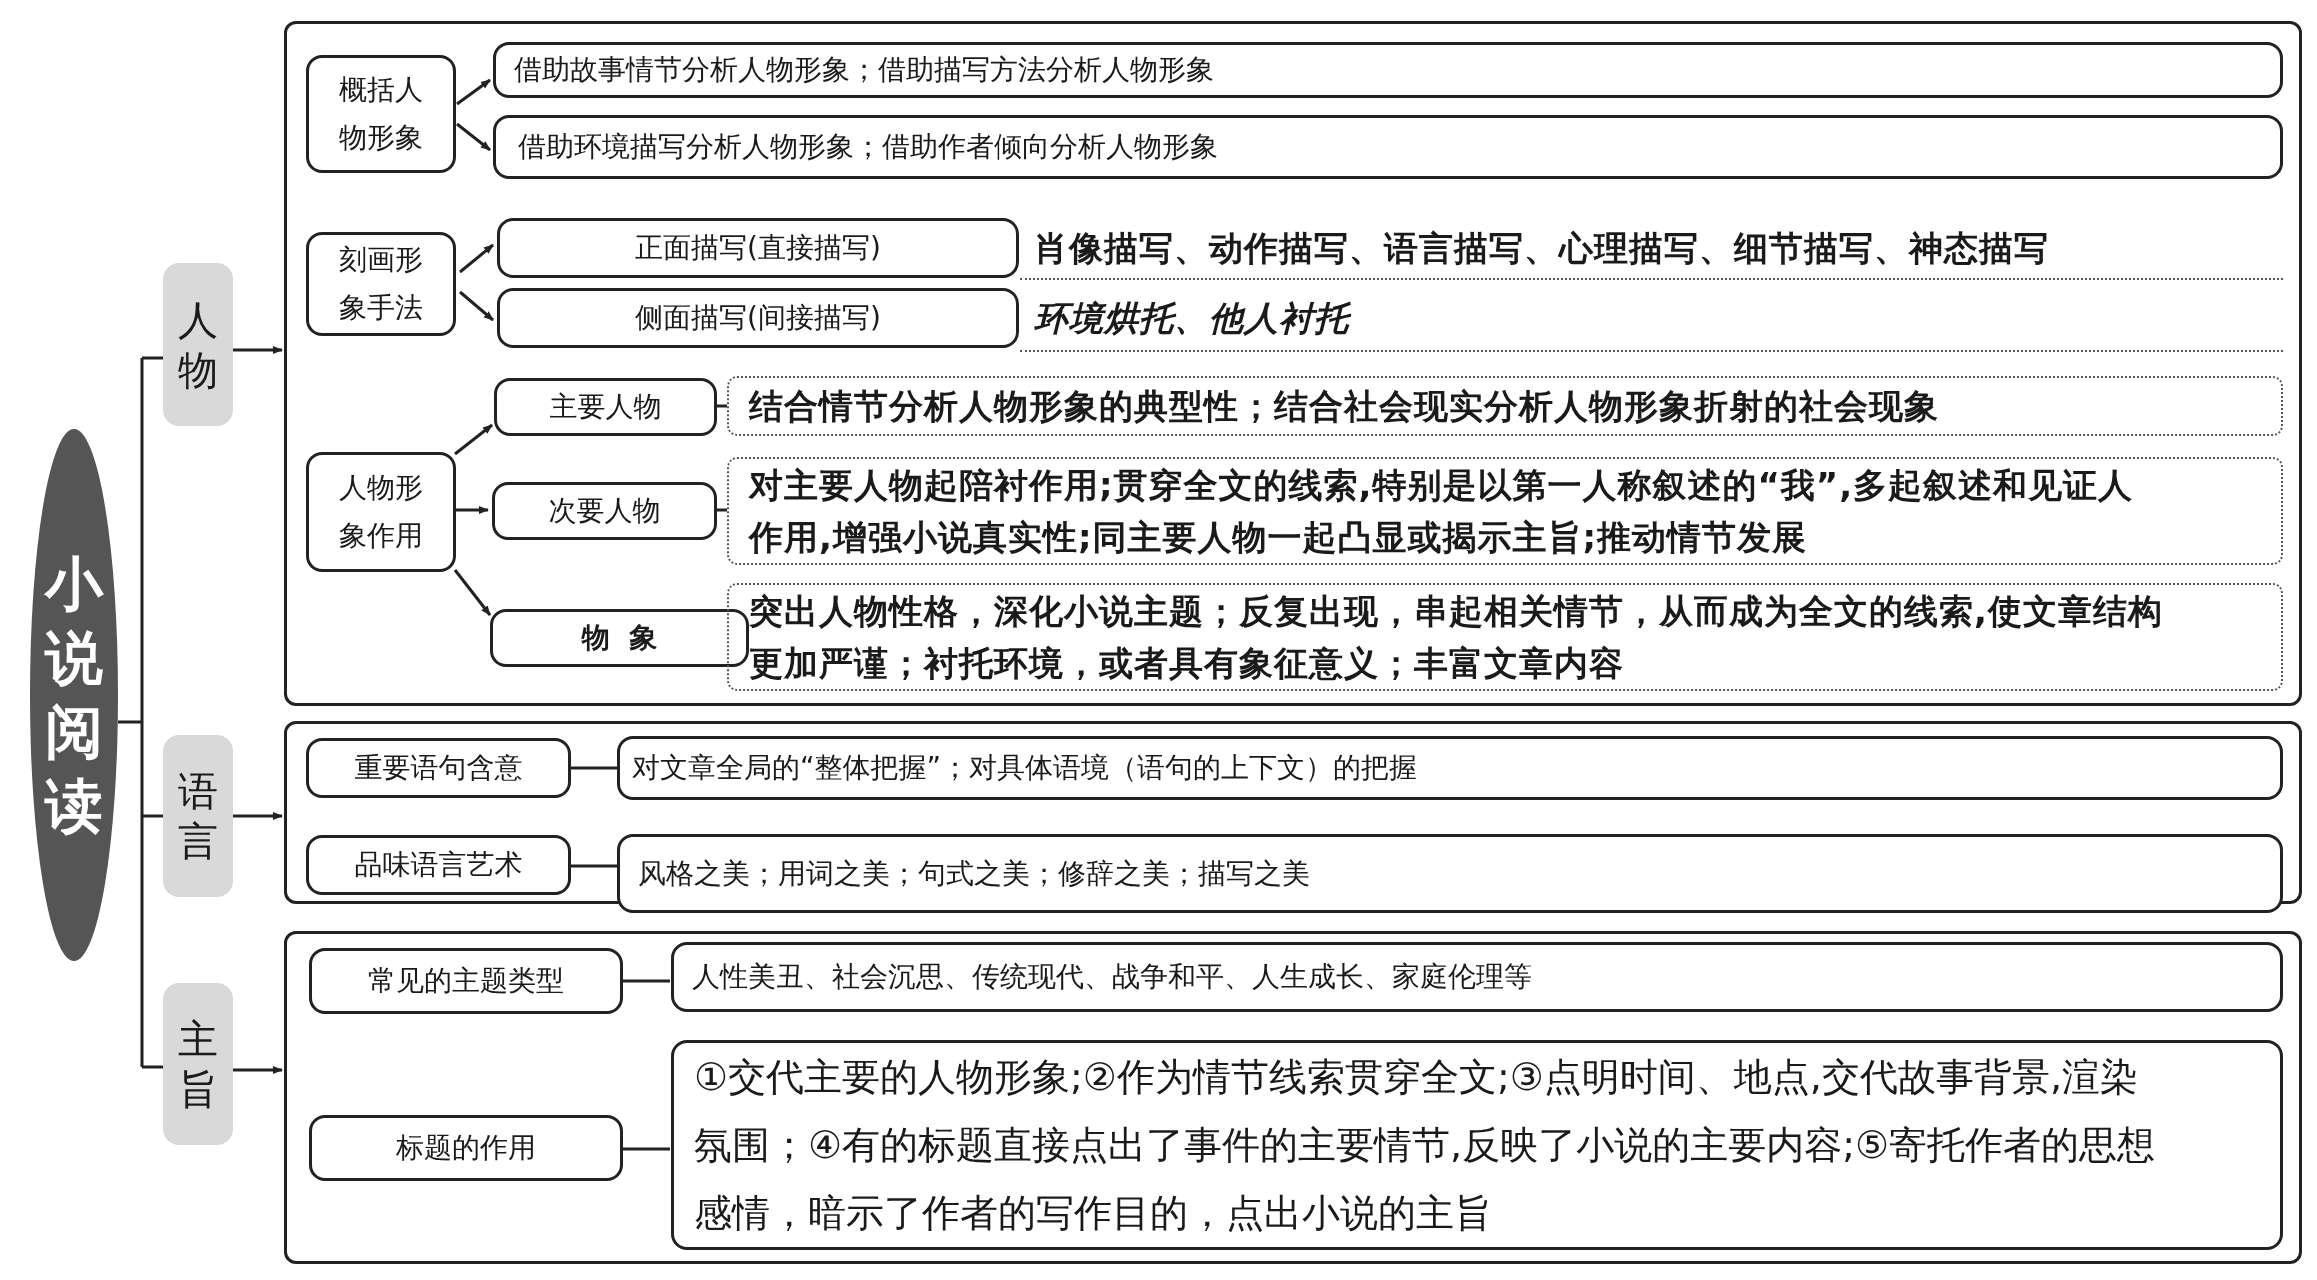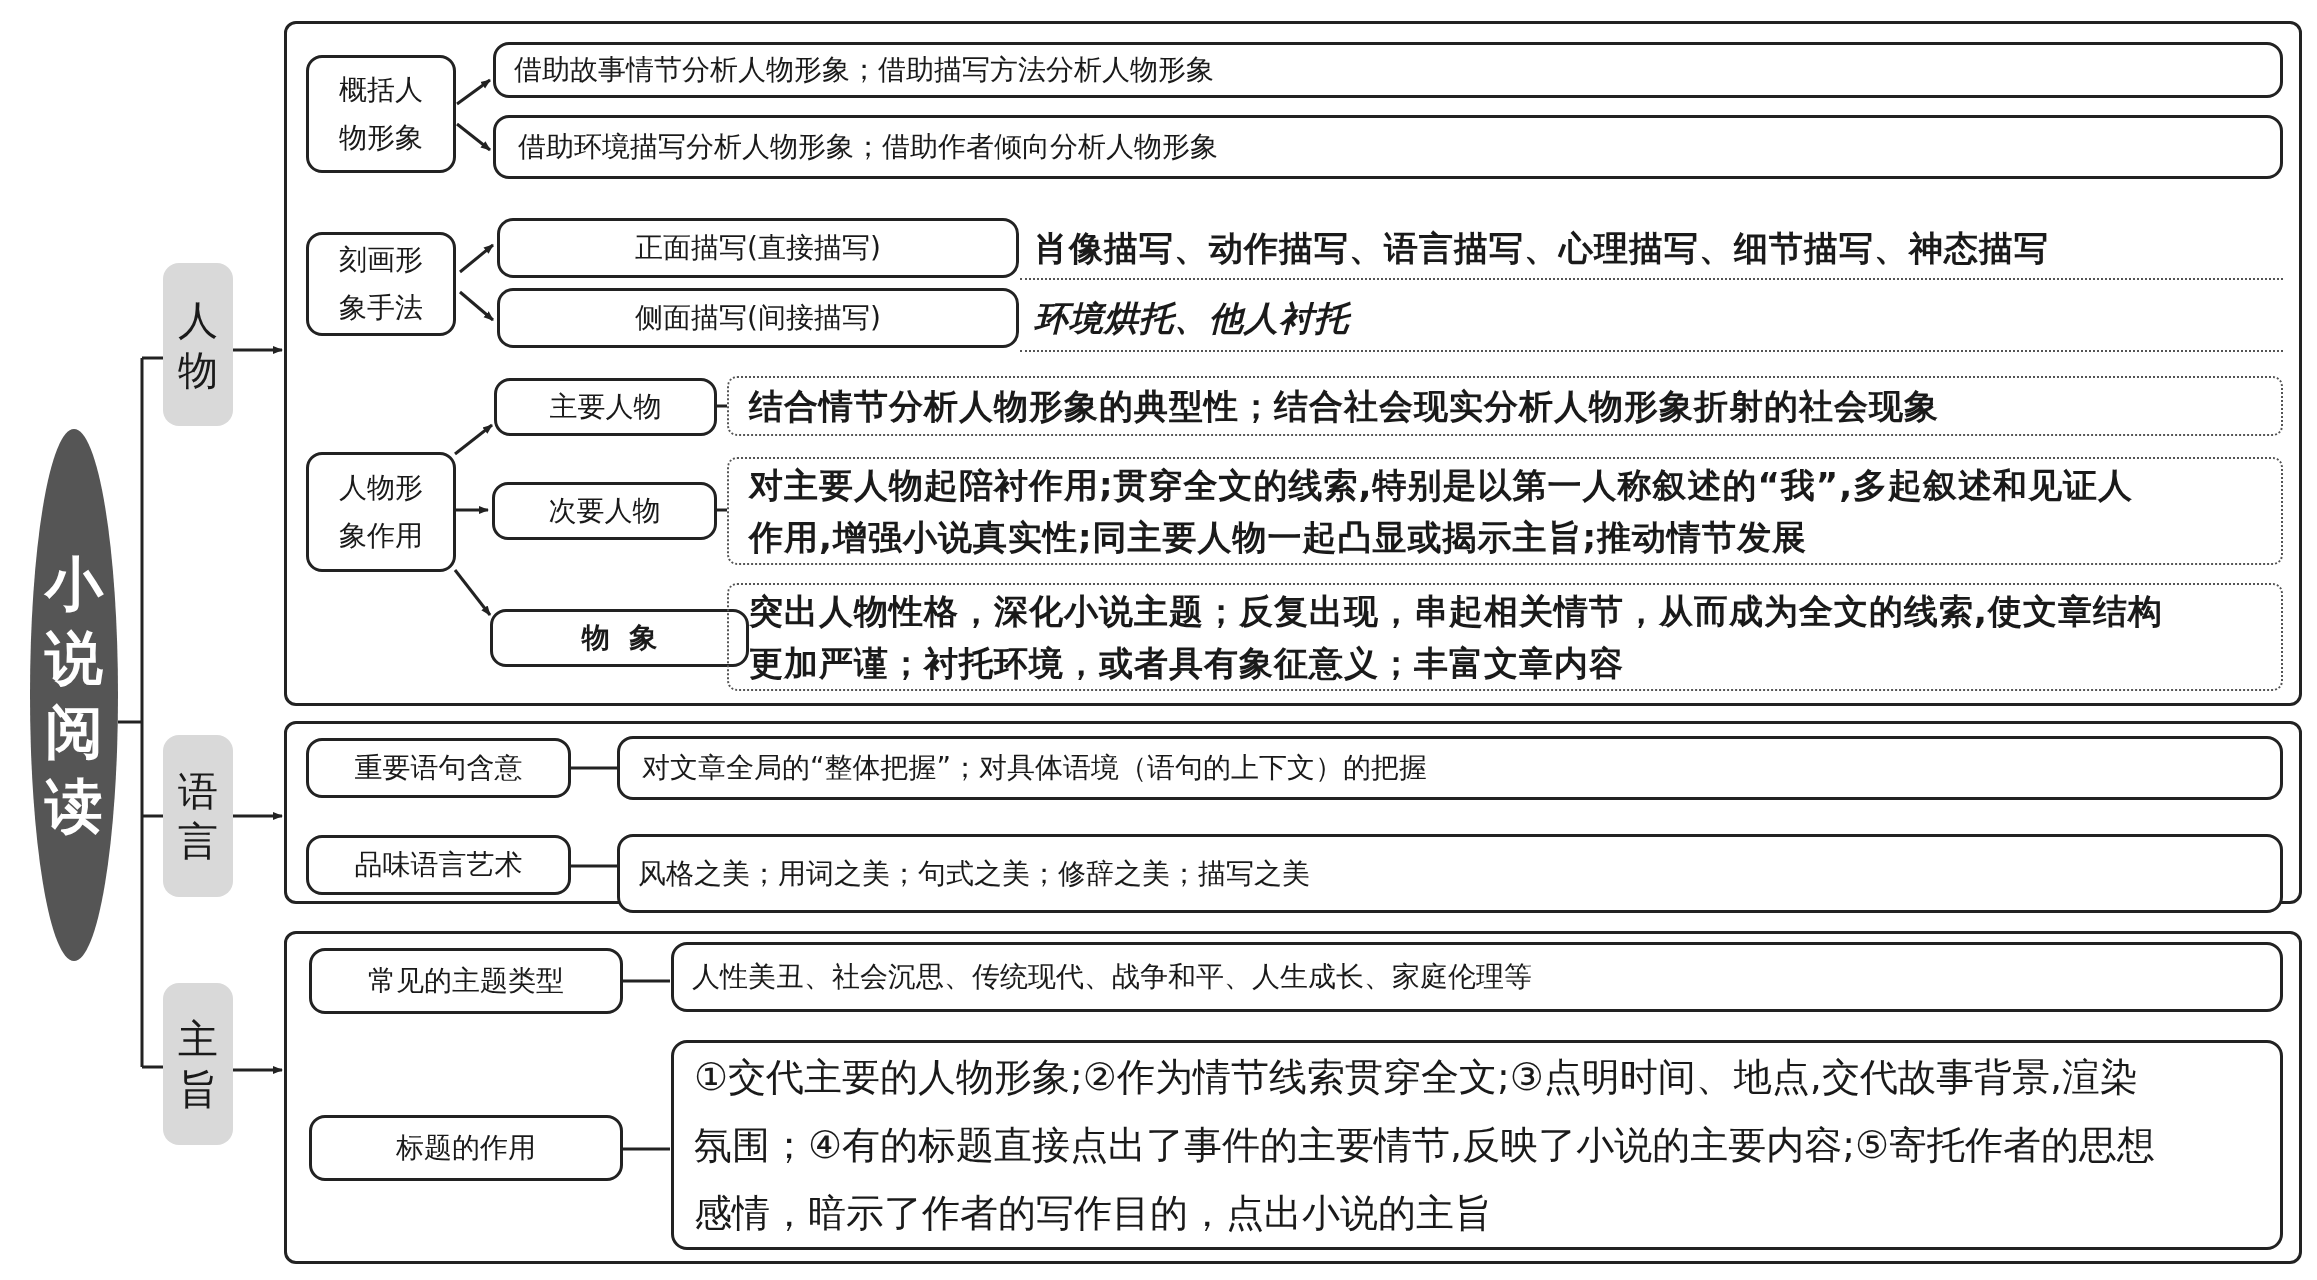--- a/index.html
+++ b/index.html
@@ -134,21 +134,21 @@
 <div class="abs dotted" style="left:727px;top:583px;width:1556px;height:108px;display:flex;flex-direction:column;justify-content:center;">
   <span class="txt">突出人物性格，深化小说主题；反复出现，串起相关情节，从而成为全文的线索,使文章结构</span>
   <span class="txt">更加严谨；衬托环境，或者具有象征意义；丰富文章内容</span>
 </div>
 
 <div class="abs panel" style="left:284px;top:721px;width:2018px;height:183px;"></div>
 <div class="abs box center" style="left:306px;top:738px;width:265px;height:60px;">
   <span class="lbl">重要语句含意</span>
 </div>
 <div class="abs box" style="left:617px;top:736px;width:1666px;height:64px;">
-  <span class="lbl" style="padding-left:22px">对文章全局的“整体把握”；对具体语境（语句的上下文）的把握</span>
+  <span class="lbl" style="padding-left:12px">对文章全局的“整体把握”；对具体语境（语句的上下文）的把握</span>
 </div>
 <div class="abs box center" style="left:306px;top:835px;width:265px;height:60px;">
   <span class="lbl">品味语言艺术</span>
 </div>
 <div class="abs box" style="left:617px;top:834px;width:1666px;height:79px;">
   <span class="lbl" style="padding-left:18px">风格之美；用词之美；句式之美；修辞之美；描写之美</span>
 </div>
 
 <div class="abs panel" style="left:284px;top:931px;width:2018px;height:333px;"></div>
 <div class="abs box center" style="left:309px;top:948px;width:314px;height:66px;">

